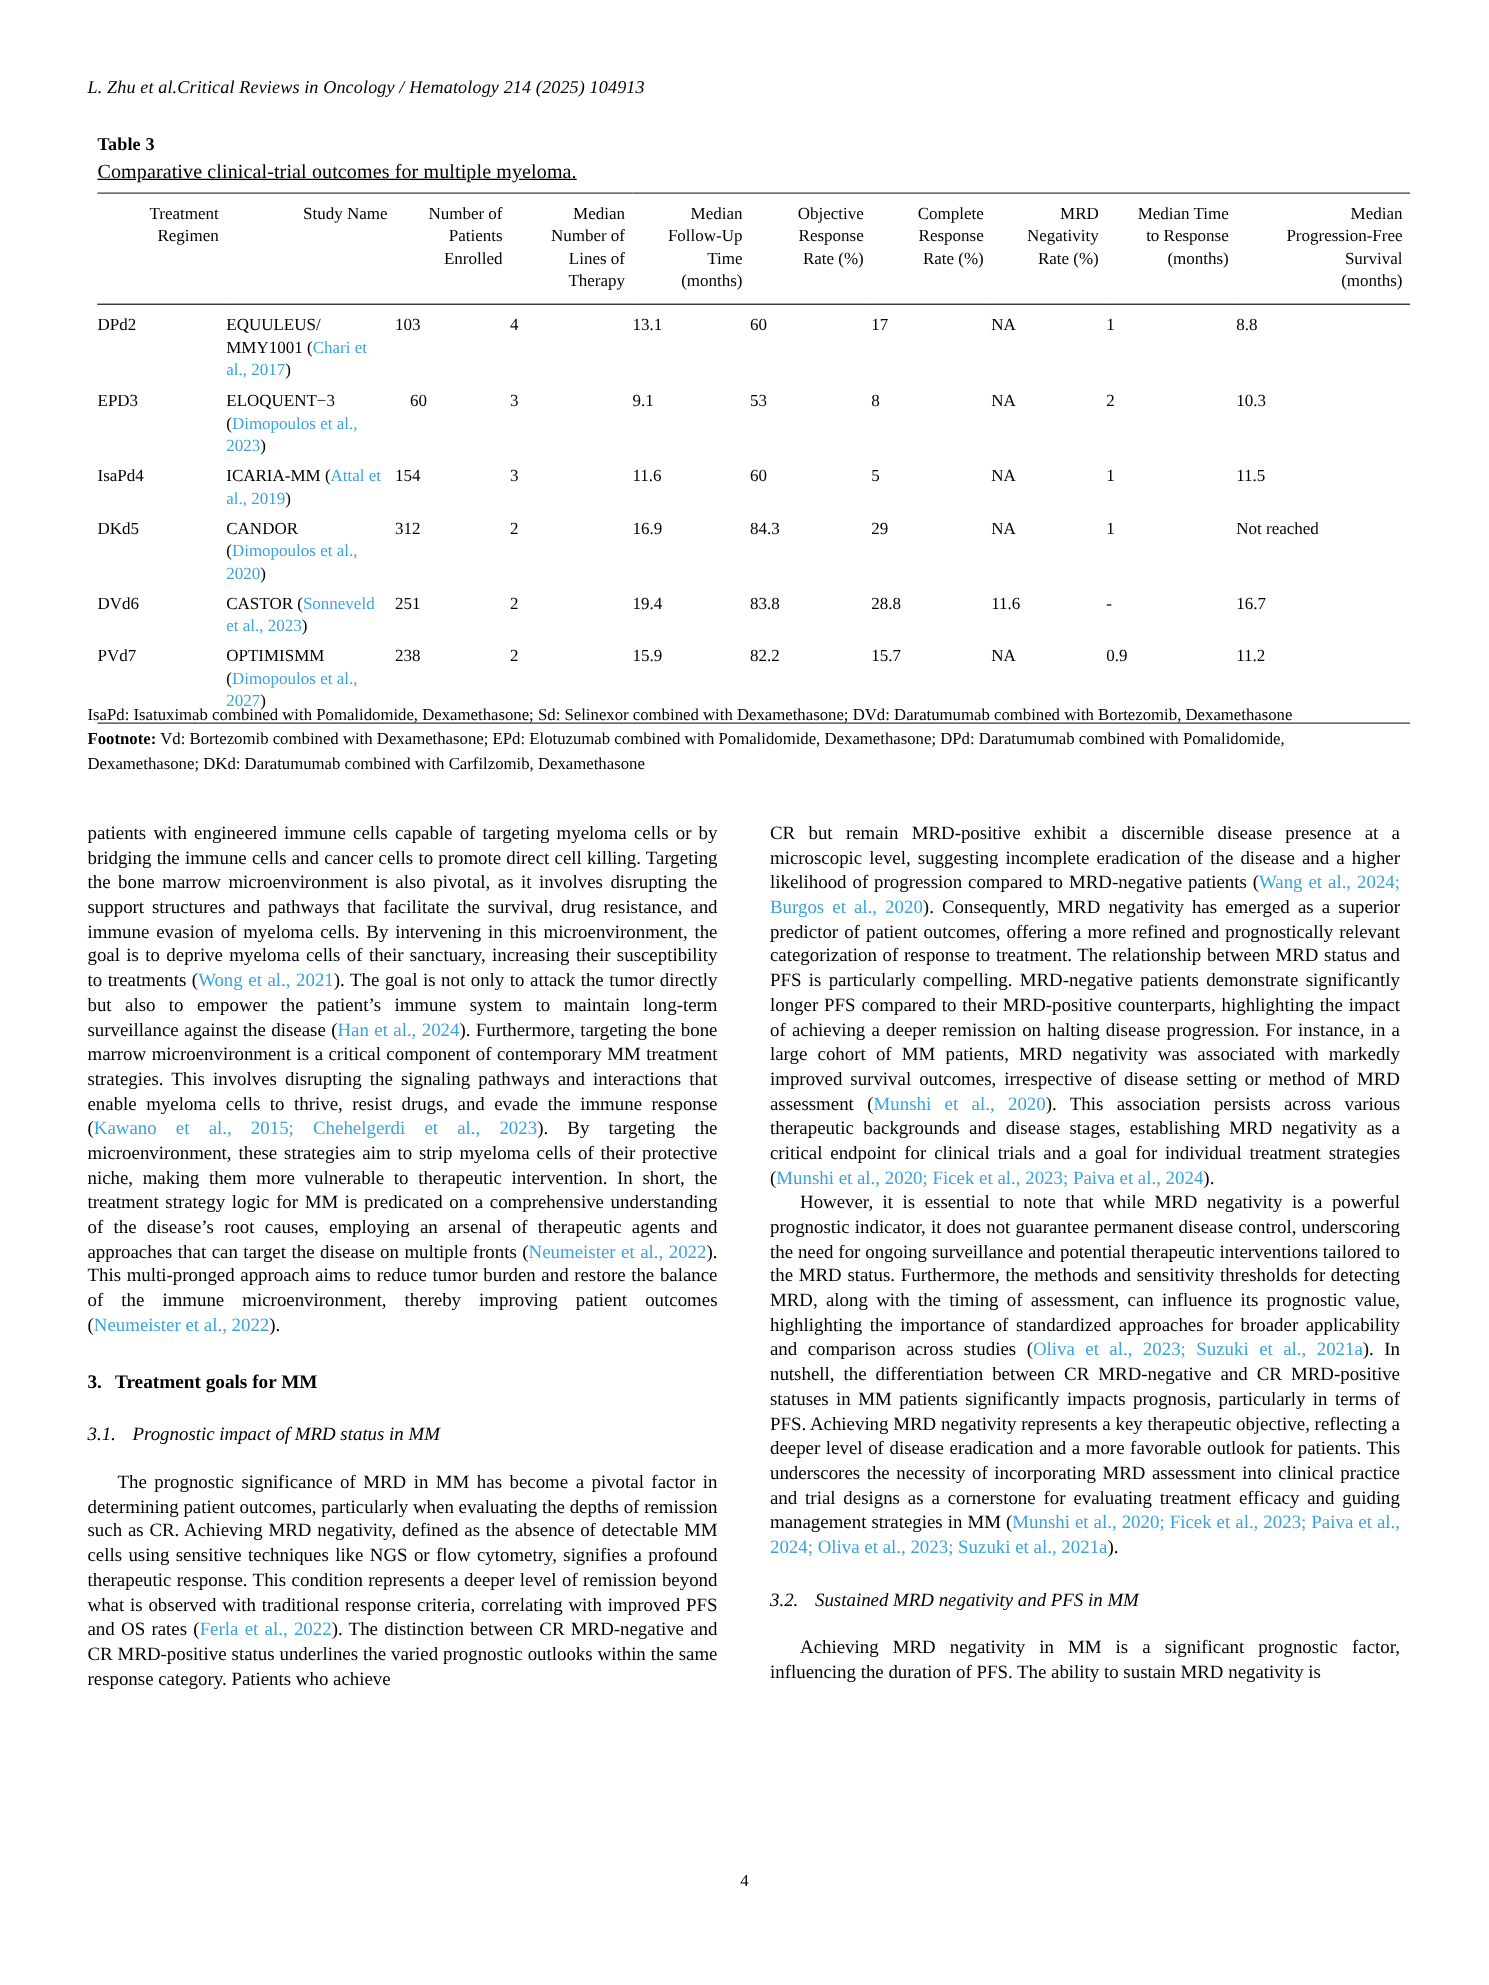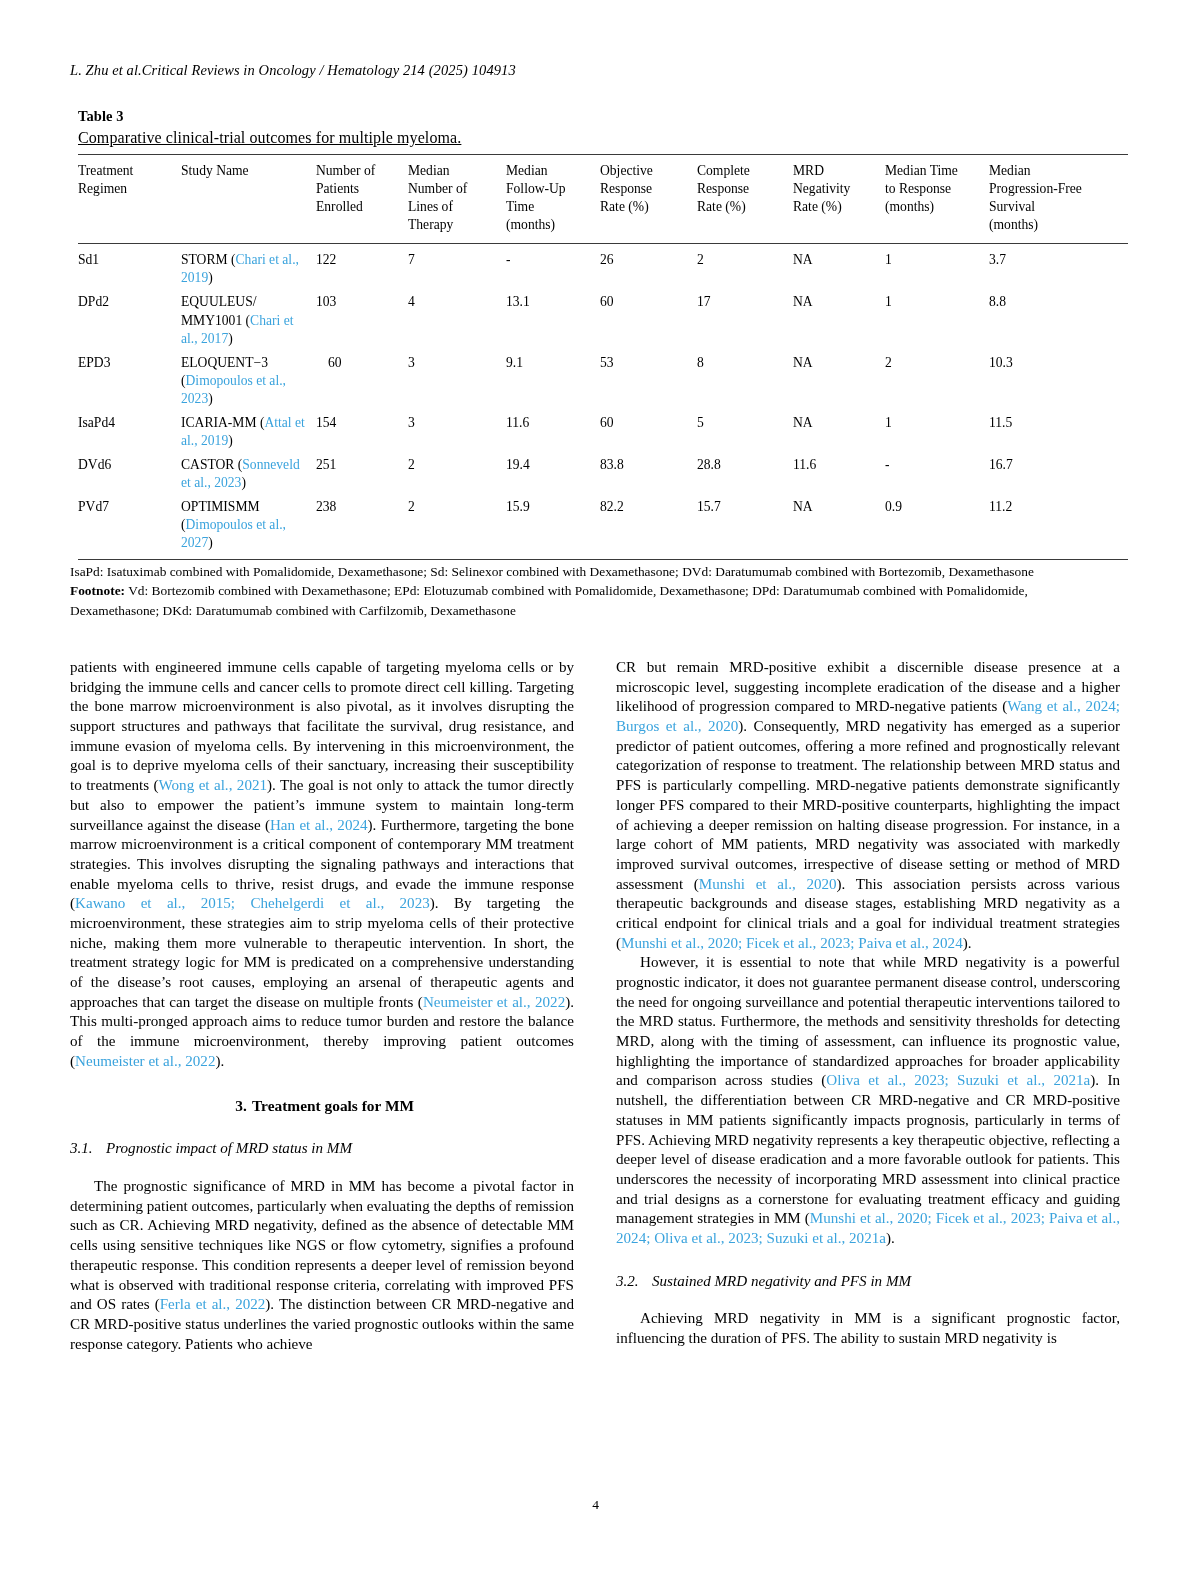--- a/index.html
+++ b/index.html
@@ -89,21 +89,21 @@
   col.c1 { width: 135px; }
   col.c2 { width: 92px; }
   col.c3 { width: 98px; }
   col.c4 { width: 94px; }
   col.c5 { width: 97px; }
   col.c6 { width: 96px; }
   col.c7 { width: 92px; }
   col.c8 { width: 104px; }
   col.c9 { width: 139px; }
 
-  .hcell span { display: block; white-space: nowrap; }
+  .hcell span { display: block; white-space: nowrap; text-align: right; }
 
   .ref { color: #3aa3dd; }
 
   .num-ind { padding-left: 12px; display: inline-block; }
 
   
   .footnote {
     position: absolute;
     left: 70px;
     top: 562px;
@@ -137,21 +137,20 @@
     text-align: justify;
     text-justify: inter-word;
     hyphens: manual;
   }
   .col p.indent { text-indent: 24px; }
   h2.sect {
     font-size: 15.4px;
     font-weight: bold;
     margin: 25px 0 0 0;
     line-height: 1.3;
-    text-align: center;
   }
   h3.subsect {
     font-size: 15.1px;
     font-weight: normal;
     font-style: italic;
     margin: 23px 0 0 0;
     line-height: 1.3;
   }
   h2.sect .numlbl { display: inline-block; width: 22px; }
   h3.subsect .numlbl { display: inline-block; width: 36px; }
@@ -243,32 +242,20 @@
           <th class="hcell">
               <span>Median</span>
               <span>Progression-Free</span>
               <span>Survival</span>
               <span>(months)</span>
             </th>
         </tr>
       </thead>
       <tbody id="tbody">
           <tr>
-            <td>Sd1</td>
-            <td><span>STORM (</span><span class="ref">Chari et al., 2019</span><span>)</span></td>
-            <td>122</td>
-            <td>7</td>
-            <td>-</td>
-            <td>26</td>
-            <td>2</td>
-            <td>NA</td>
-            <td>1</td>
-            <td>3.7</td>
-          </tr>
-          <tr>
             <td>DPd2</td>
             <td><span>EQUULEUS/ MMY1001 (</span><span class="ref">Chari et al., 2017</span><span>)</span></td>
             <td>103</td>
             <td>4</td>
             <td>13.1</td>
             <td>60</td>
             <td>17</td>
             <td>NA</td>
             <td>1</td>
             <td>8.8</td>
@@ -289,20 +276,32 @@
             <td>IsaPd4</td>
             <td><span>ICARIA-MM (</span><span class="ref">Attal et al., 2019</span><span>)</span></td>
             <td>154</td>
             <td>3</td>
             <td>11.6</td>
             <td>60</td>
             <td>5</td>
             <td>NA</td>
             <td>1</td>
             <td>11.5</td>
+          </tr>
+          <tr>
+            <td>DKd5</td>
+            <td><span>CANDOR (</span><span class="ref">Dimopoulos et al., 2020</span><span>)</span></td>
+            <td>312</td>
+            <td>2</td>
+            <td>16.9</td>
+            <td>84.3</td>
+            <td>29</td>
+            <td>NA</td>
+            <td>1</td>
+            <td>Not reached</td>
           </tr>
           <tr>
             <td>DVd6</td>
             <td><span>CASTOR (</span><span class="ref">Sonneveld et al., 2023</span><span>)</span></td>
             <td>251</td>
             <td>2</td>
             <td>19.4</td>
             <td>83.8</td>
             <td>28.8</td>
             <td>11.6</td>

